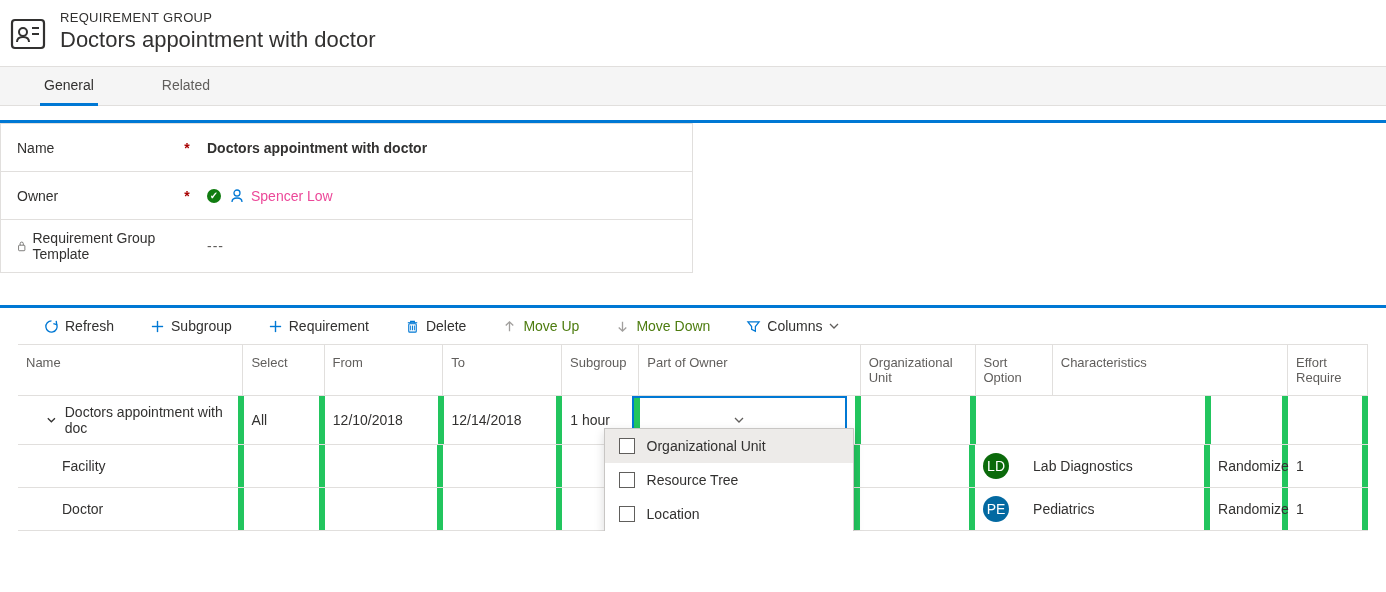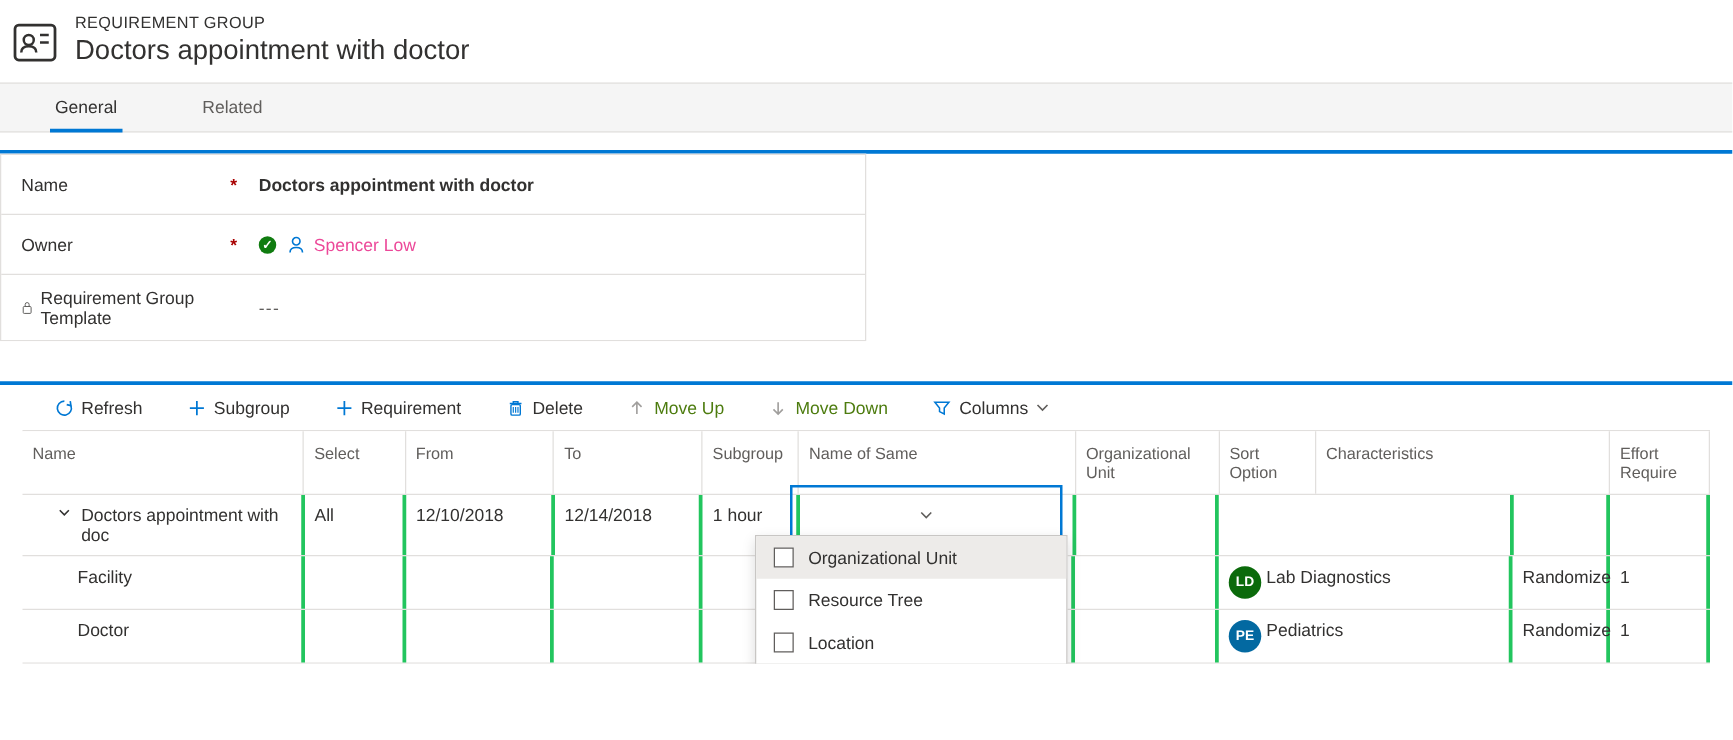--- a/index.html
+++ b/index.html
@@ -38,21 +38,21 @@
     .toolbar { display: flex; align-items: center; gap: 36px; padding: 10px 21px 10px 44px; font-size: 14px; }
     .tool-btn { display: flex; align-items: center; gap: 6px; cursor: pointer; color: #323130; }
     .tool-btn.disabled { color: #4d7c0f; cursor: default; }
     .tool-icon { width: 15px; height: 15px; display: inline-flex; align-items: center; justify-content: center; }
     .chevron-down { width: 10px; height: 10px; }
     
     .grid { border-top: 1px solid #e1dfdd; margin: 0 18px 0 18px; }
     .grid-header { display: flex; border-bottom: 1px solid #e1dfdd; background: #fff; }
     .grid-header .cell { padding: 10px 8px; font-size: 13px; color: #605e5c; border-right: 1px solid #e1dfdd; }
     .grid-row { display: flex; border-bottom: 1px solid #e1dfdd; min-height: 36px; align-items: stretch; position: relative; }
-    .grid-row .cell { padding: 8px 8px; font-size: 14px; border-right: 3px solid #22c55e; display: flex; }
+    .grid-row .cell { padding: 8px 8px; font-size: 14px; border-right: 6px solid #22c55e; display: flex; align-items: center; }
     
     .col-name { width: 228px; }
     .col-select { width: 82px; }
     .col-from { width: 120px; }
     .col-to { width: 120px; }
     .col-duration { width: 78px; }
     .col-partof { width: 224px; }
     .col-orgunit { width: 116px; }
     .col-char { width: 238px; }
     .col-sort { width: 78px; }
@@ -62,21 +62,21 @@
     .row-indent1 { padding-left: 28px !important; }
     .row-indent2 { padding-left: 44px !important; }
     
     .partof-selected { border: 2px solid #0078d4; position: relative; display: flex; align-items: center; justify-content: center; width: 100%; height: 100%; margin: -8px; padding: 8px; }
     
     .dropdown { position: absolute; top: 36px; left: 0; width: 250px; background: #fff; border: 1px solid #c8c6c4; box-shadow: 0 4px 10px rgba(0,0,0,0.15); z-index: 100; }
     .dropdown-item { display: flex; align-items: center; gap: 12px; padding: 9px 14px; font-size: 14px; cursor: pointer; }
     .dropdown-item:hover, .dropdown-item.hovered { background: #edebe9; }
     .checkbox-empty { width: 16px; height: 16px; border: 1px solid #605e5c; background: #fff; }
     
-    .char-badge { width: 26px; height: 26px; border-radius: 50%; display: inline-flex; align-items: center; justify-content: center; color: #fff; font-size: 11px; font-weight: 700; margin-right: 4px; }
+    .char-badge { width: 26px; height: 26px; border-radius: 50%; display: inline-flex; align-items: center; justify-content: center; color: #fff; font-size: 14px; font-weight: 400; margin-right: 24px; }
     .badge-ld { background: #0b6a0b; }
     .badge-pe { background: #0369a1; }
   </style>
 </head>
 <body>
 
 <div class="header">
   <svg class="header-icon" viewBox="0 0 40 40">
     <rect x="4" y="6" width="32" height="28" rx="3" fill="none" stroke="#323130" stroke-width="2.2"></rect>
     <circle cx="15" cy="18" r="4" fill="none" stroke="#323130" stroke-width="2"></circle>
@@ -193,21 +193,21 @@
   </div>
 </div>
 
 <div class="grid">
   <div class="grid-header">
     <div class="cell col-name">Name</div>
     <div class="cell col-select">Select</div>
     <div class="cell col-from">From</div>
     <div class="cell col-to">To</div>
     <div class="cell col-duration">Subgroup</div>
-    <div class="cell col-partof">Name of Same</div>
+    <div class="cell col-partof">Part of Owner</div>
     <div class="cell col-orgunit">Organizational Unit</div>
     <div class="cell col-sort">Sort Option</div>
     <div class="cell col-char">Characteristics</div>
     <div class="cell col-effort">Effort Require</div>
   </div>
 
   <div class="grid-row">
     <div class="cell col-name row-indent1">
       <svg class="expand-chevron" viewBox="0 0 12 12">
           <path d="M2 4 L6 8 L10 4" fill="none" stroke="#323130" stroke-width="1.4"></path>

